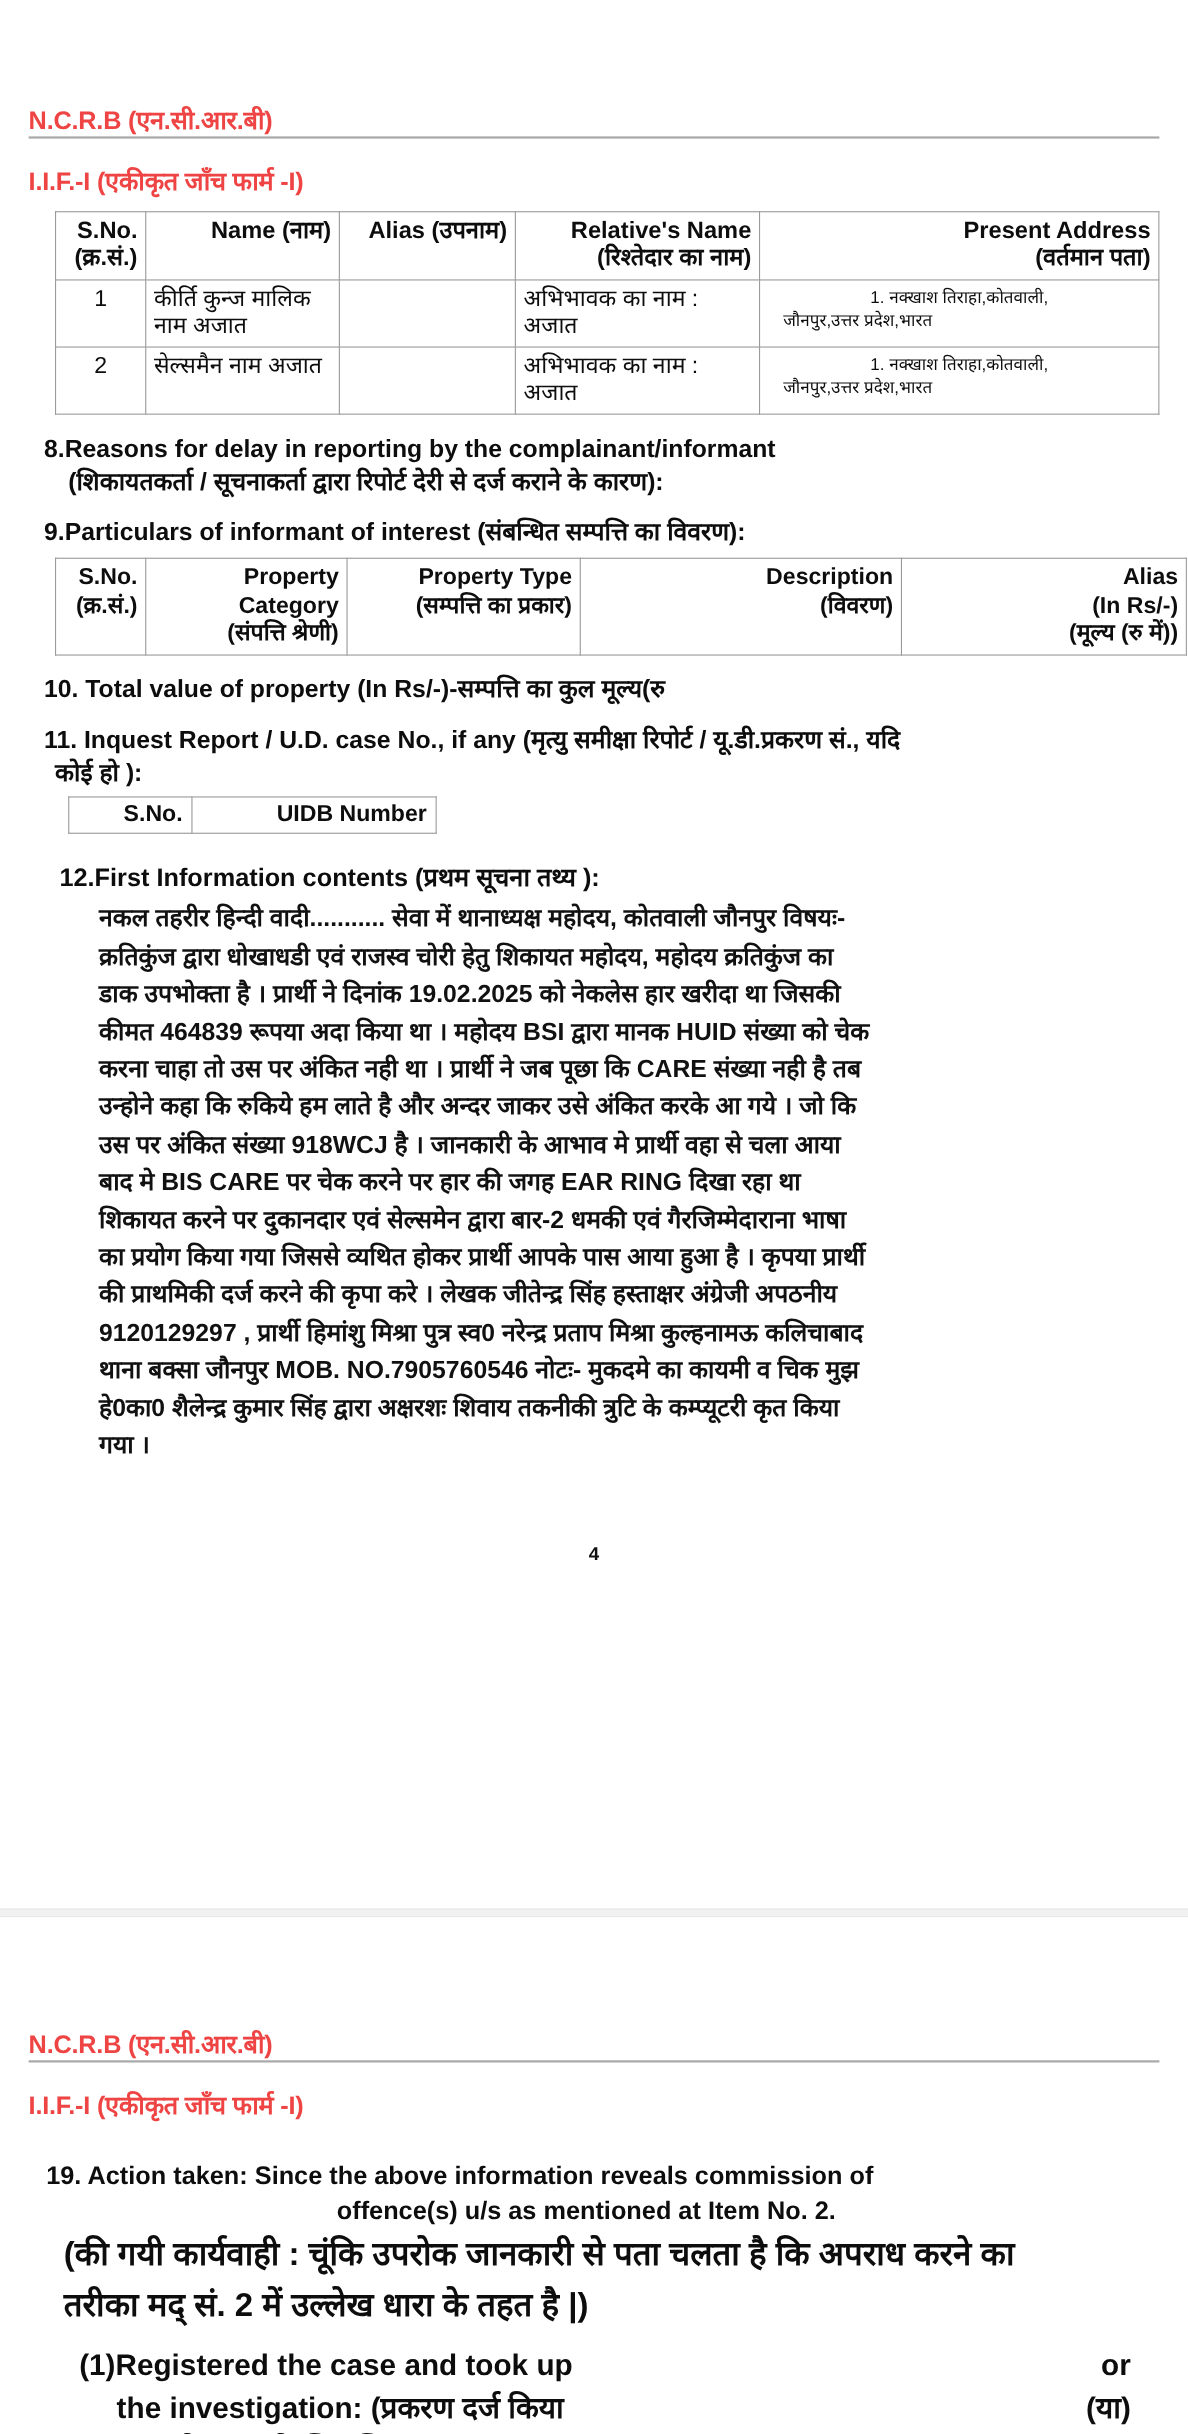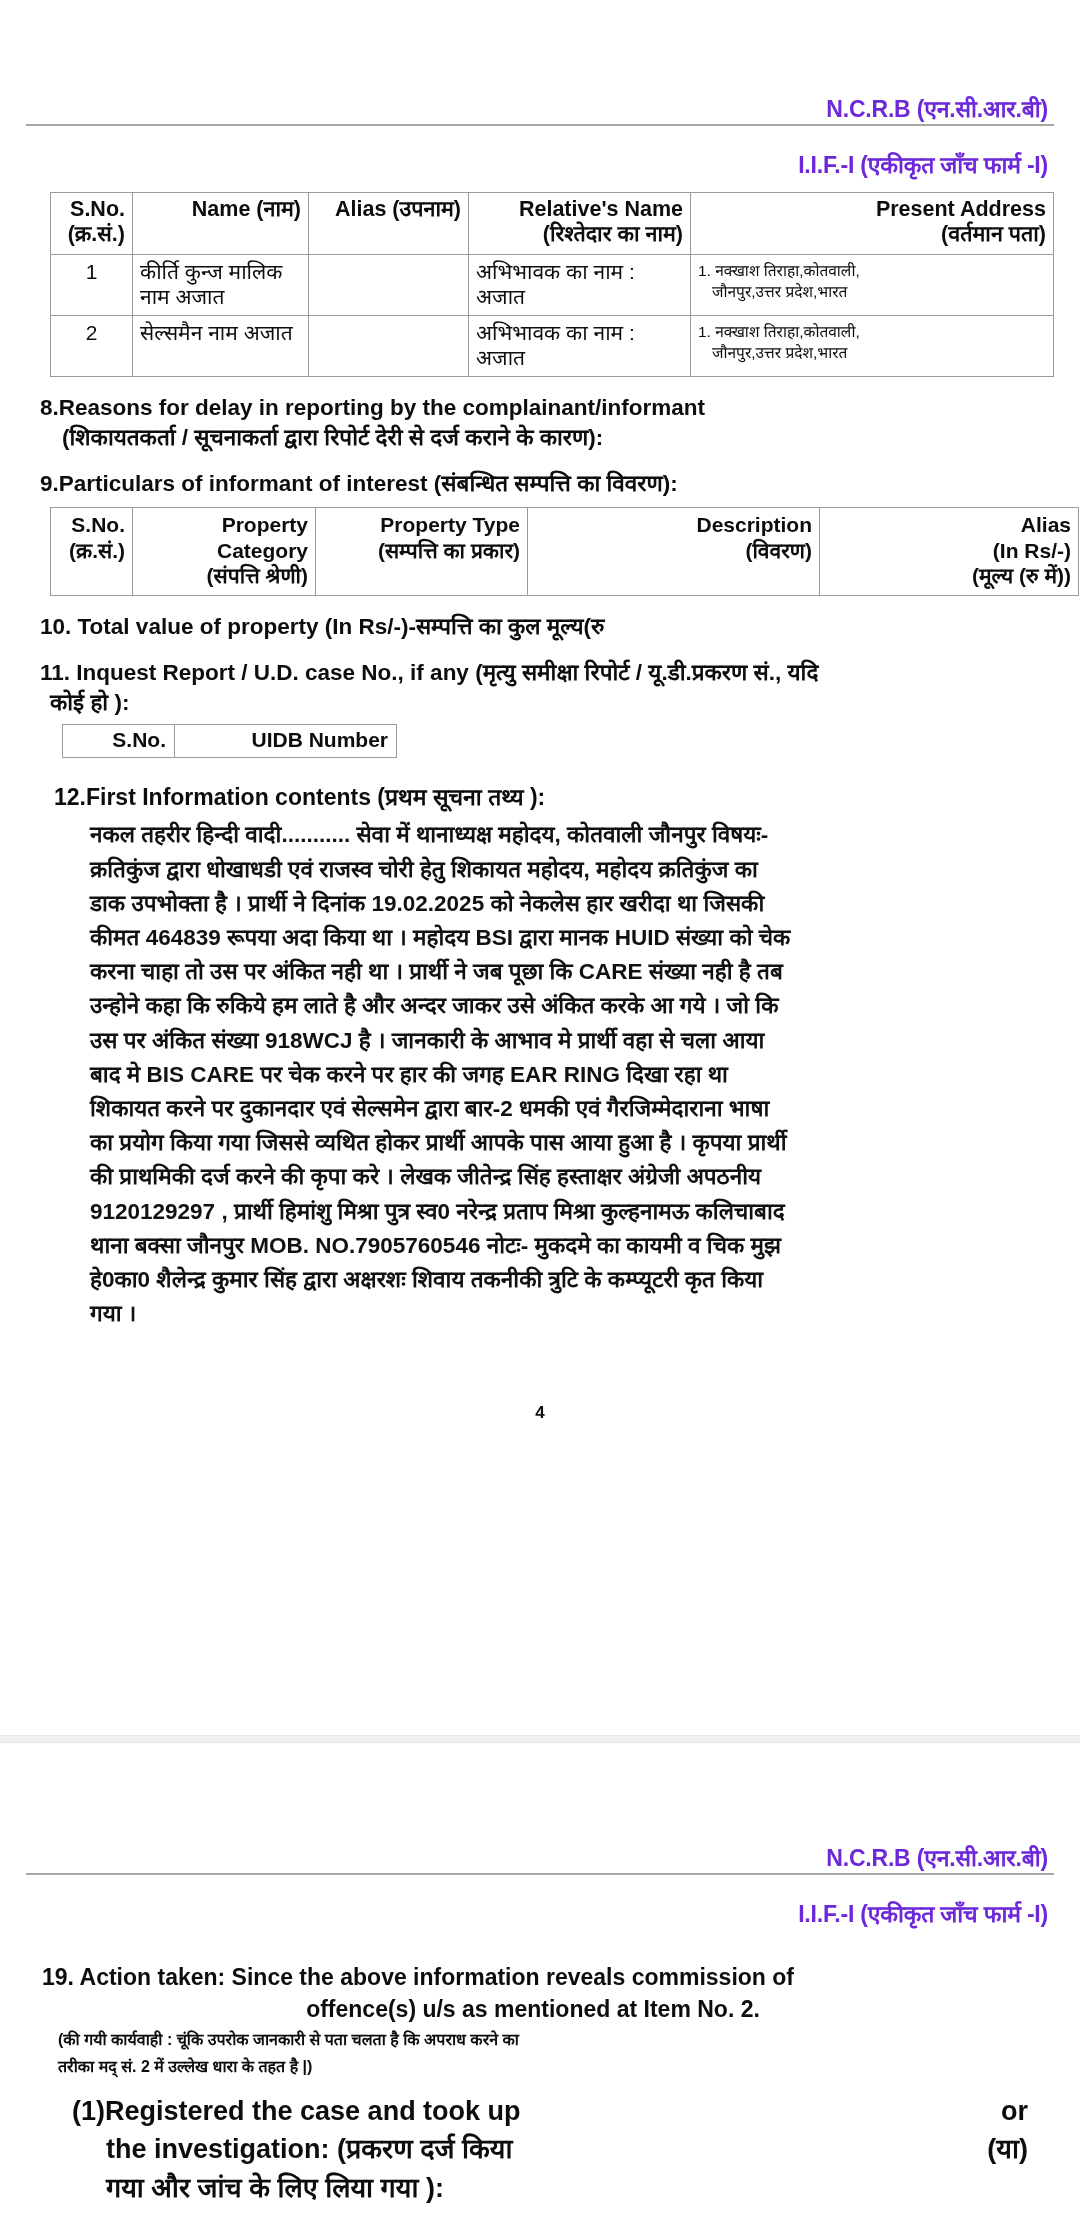--- a/index.html
+++ b/index.html
@@ -32,25 +32,24 @@
     height: 8px;
     background: #f1f1f1;
     border-top: 1px solid #e6e6e6;
     border-bottom: 1px solid #e6e6e6;
   }
   .page-2 { min-height: 470px; padding-top: 102px; }
 
   
   .hdr {
     position: relative;
-    text-align: right;
     font-weight: bold;
     font-size: 23px;
     letter-spacing: -0.2px;
-    color: #6d28d9;
+    color: #ef4444;
   }
   .hdr-line1 { padding-right: 6px; line-height: 1.15; }
   .hdr-rule {
     border-top: 2px solid #a8a8a8;
     margin: 2px 0 3px 0;
     width: 100%;
   }
   .hdr-line2 { padding-right: 6px; line-height: 1.15; margin-top: 26px; }
 
   
@@ -76,21 +75,21 @@
 
   
   #persons-table { width: 1003px; margin-top: 13px; margin-left: 24px; }
   #persons-table td { font-size: 21px; line-height: 1.2; }
   #persons-table td.sn { text-align: center; }
   #persons-table td.addr {
     font-size: 15.5px;
     line-height: 1.35;
     padding-top: 6px;
   }
-  #persons-table td.addr .a-ind { display: block; padding-left: 0; }
+  #persons-table td.addr .a-ind { display: block; padding-left: 0; text-align: center; }
   #persons-table td.addr .a-ind2 { display: block; padding-left: 14px; }
 
   
   .item {
     margin-top: 16px;
     font-size: 22.5px;
     font-weight: bold;
     line-height: 1.33;
     color: #0d0d0d;
     padding-left: 14px;
@@ -146,21 +145,21 @@
     margin-top: 34px;
     font-size: 23px;
     font-weight: bold;
     line-height: 1.38;
     color: #0d0d0d;
     padding-left: 16px;
   }
   .item13 .l2 { display: block; text-align: center; padding-right: 30px; }
   .item13 .hin-block {
     display: block;
-    font-size: 16px;
+    font-size: 30px;
     padding-left: 16px;
     margin-top: 4px;
     line-height: 1.4;
   }
   .sub-item {
     margin-top: 14px;
     padding-left: 46px;
     padding-right: 26px;
     font-size: 27px;
     font-weight: bold;

